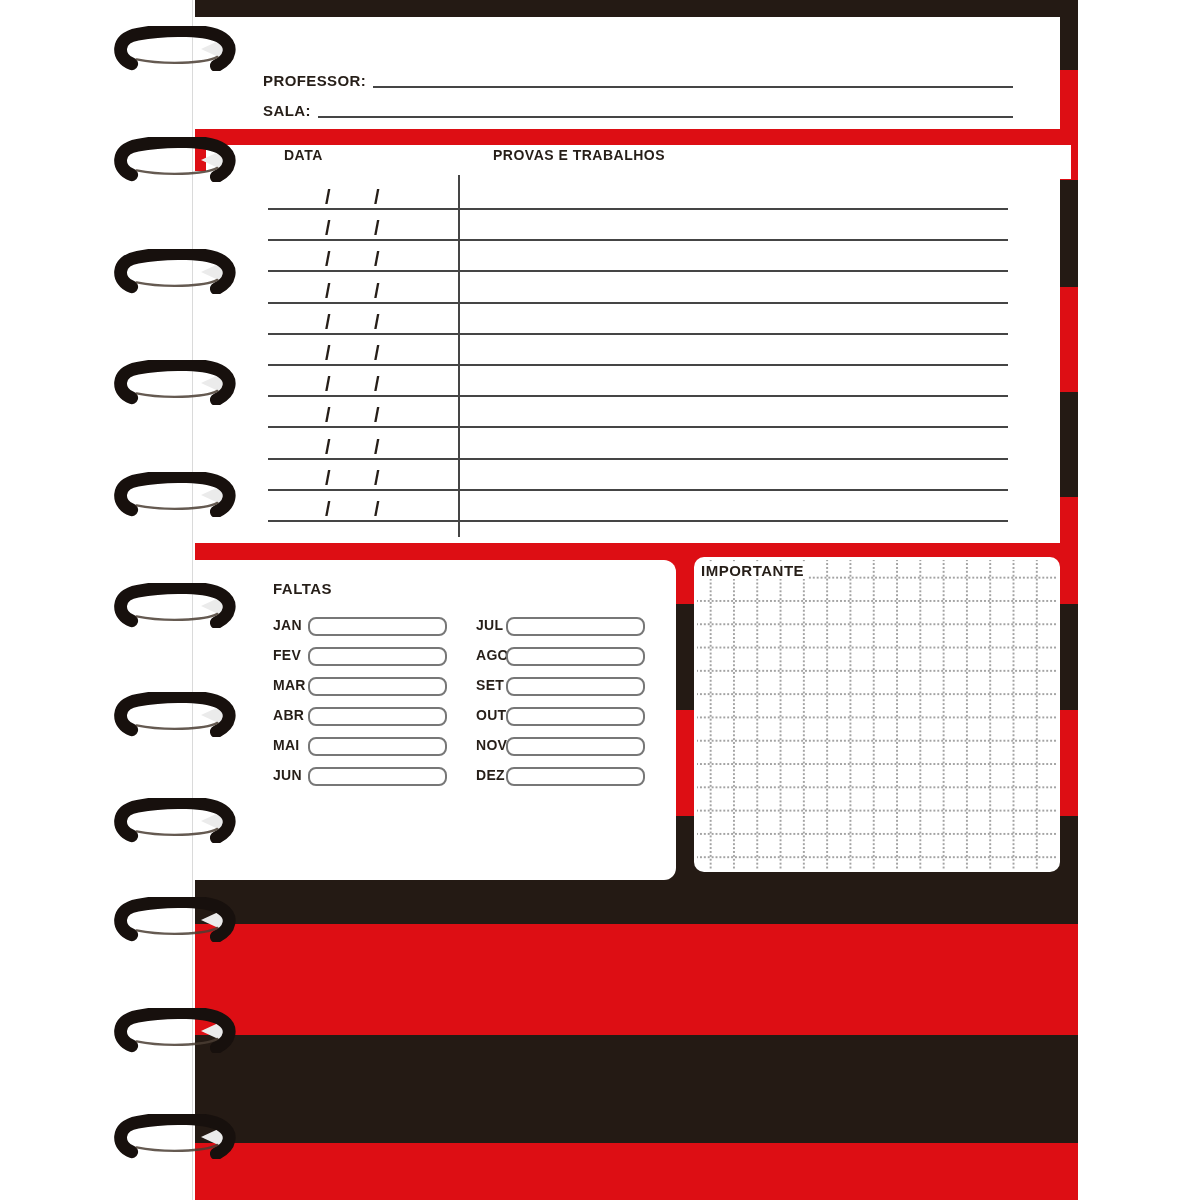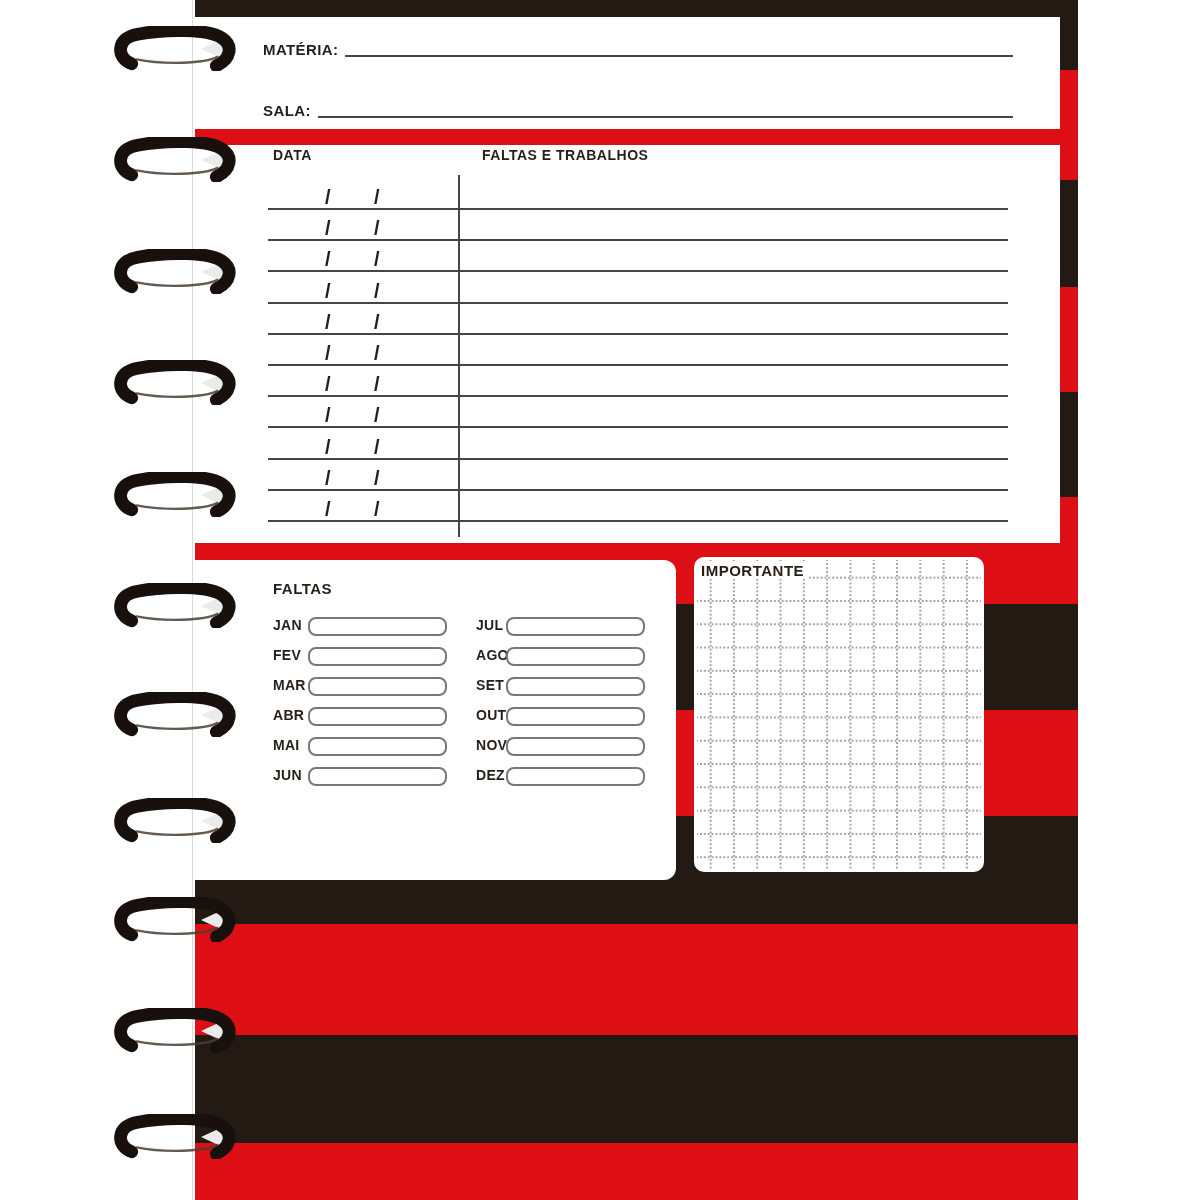--- a/index.html
+++ b/index.html
@@ -4,24 +4,24 @@
 <style>
   html,body{margin:0;padding:0;background:#ffffff;}
   body{width:1200px;height:1200px;position:relative;overflow:hidden;
        font-family:"Liberation Sans",sans-serif;color:#261e18;}
   .page{position:absolute;inset:0;background:#ffffff;}
   .page-edge{position:absolute;left:192px;top:0;width:1px;height:1200px;background:#dadada;z-index:1;}
   .stripes{position:absolute;left:195px;top:0;width:883px;height:1200px;z-index:2;display:flex;flex-direction:column;}
   .stripes>div{width:100%;flex:0 0 auto;}
   .panel{position:absolute;background:#ffffff;z-index:3;}
   #panel-form{left:195px;top:17px;width:865px;height:112px;}
-  #panel-header{left:195px;top:145px;width:865px;height:34px;}
+  #panel-header{left:206px;top:145px;width:865px;height:34px;}
   #panel-table{left:195px;top:171px;width:865px;height:372px;}
   #panel-faltas{left:195px;top:560px;width:481px;height:320px;border-radius:0 12px 12px 0;}
-  #panel-importante{left:694px;top:557px;width:290px;height:315px;border-radius:10px;}
+  #panel-importante{left:694px;top:557px;width:366px;height:315px;border-radius:10px;}
   #panel-anotacoes{left:195px;top:888px;width:865px;height:298px;border-radius:0 10px 10px 0;}
 
   .field{position:absolute;left:68px;width:750px;height:17px;display:flex;align-items:flex-end;}
   .field .flabel{font-weight:700;font-size:15px;letter-spacing:.4px;white-space:nowrap;}
   .field .fline{flex:1;border-bottom:2px solid #454545;margin-left:7px;margin-bottom:1px;}
   #field-0{top:24px;} #field-1{top:55px;} #field-2{top:85px;justify-content:center;}
 
   .hdr{position:absolute;top:0;line-height:21px;font-size:14px;font-weight:700;letter-spacing:.5px;}
   #hdr-data{left:78px;} #hdr-provas{left:287px;}
 
@@ -72,33 +72,33 @@
       <div style="background: rgb(221, 14, 20); height: 107px;"></div>
       <div style="background: rgb(36, 26, 20); height: 106px;"></div>
       <div style="background: rgb(221, 14, 20); height: 106px;"></div>
       <div style="background: rgb(36, 26, 20); height: 108px;"></div>
       <div style="background: rgb(221, 14, 20); height: 111px;"></div>
       <div style="background: rgb(36, 26, 20); height: 108px;"></div>
       <div style="background: rgb(221, 14, 20); height: 57px;"></div>
     </div>
 
   <div class="panel" id="panel-form">
-    <div class="field" id="field-0">
-      <span class="flabel">MATÉRIA:</span>
+    <div class="field" id="field-1">
+      <span class="flabel">PROFESSOR:</span>
       <span class="fline"></span>
     </div>
     <div class="field" id="field-2">
       <span class="flabel">SALA:</span>
       <span class="fline"></span>
     </div>
   </div>
 
   <div class="panel" id="panel-header">
     <span class="hdr" id="hdr-data">DATA</span>
-    <span class="hdr" id="hdr-provas">FALTAS E TRABALHOS</span>
+    <span class="hdr" id="hdr-provas">PROVAS E TRABALHOS</span>
   </div>
 
   <div class="panel" id="panel-table">
     <div class="v-div"></div>
     <div id="table-rows">
         <div class="t-row" style="top: 12px;">
           <span class="sl sl1">/</span>
           <span class="sl sl2">/</span>
         </div>
         <div class="t-row" style="top: 43.2px;">

